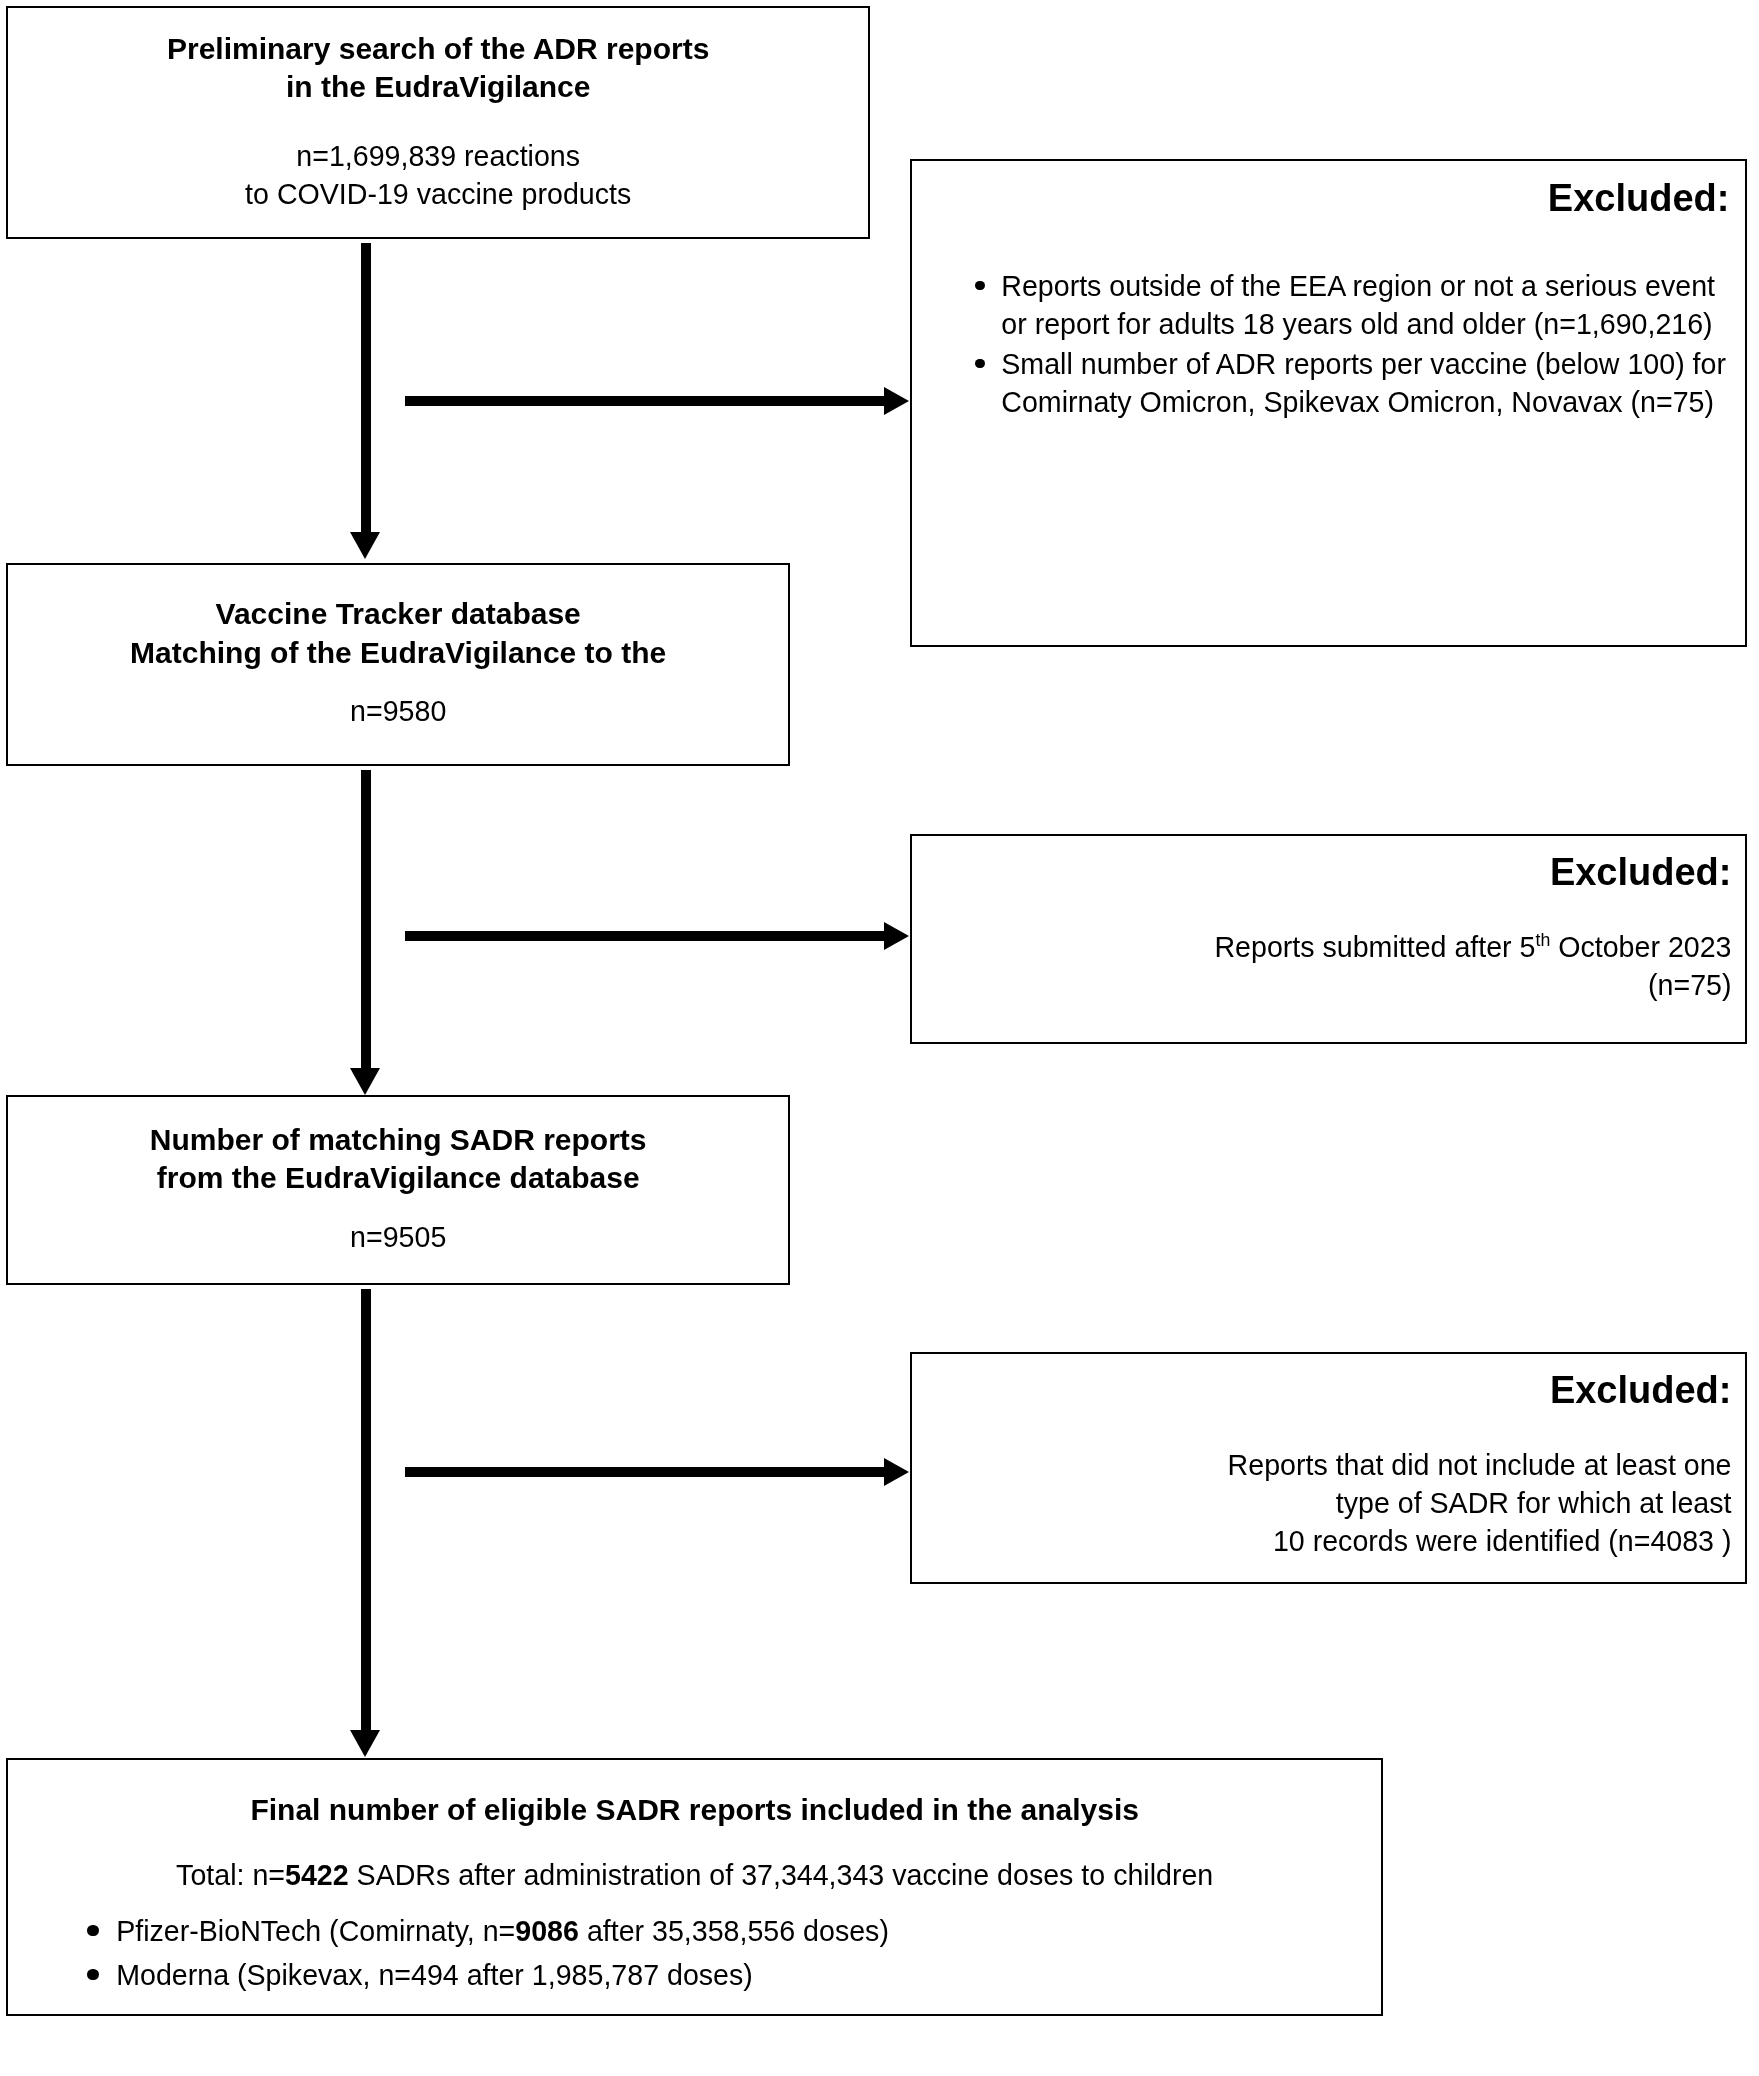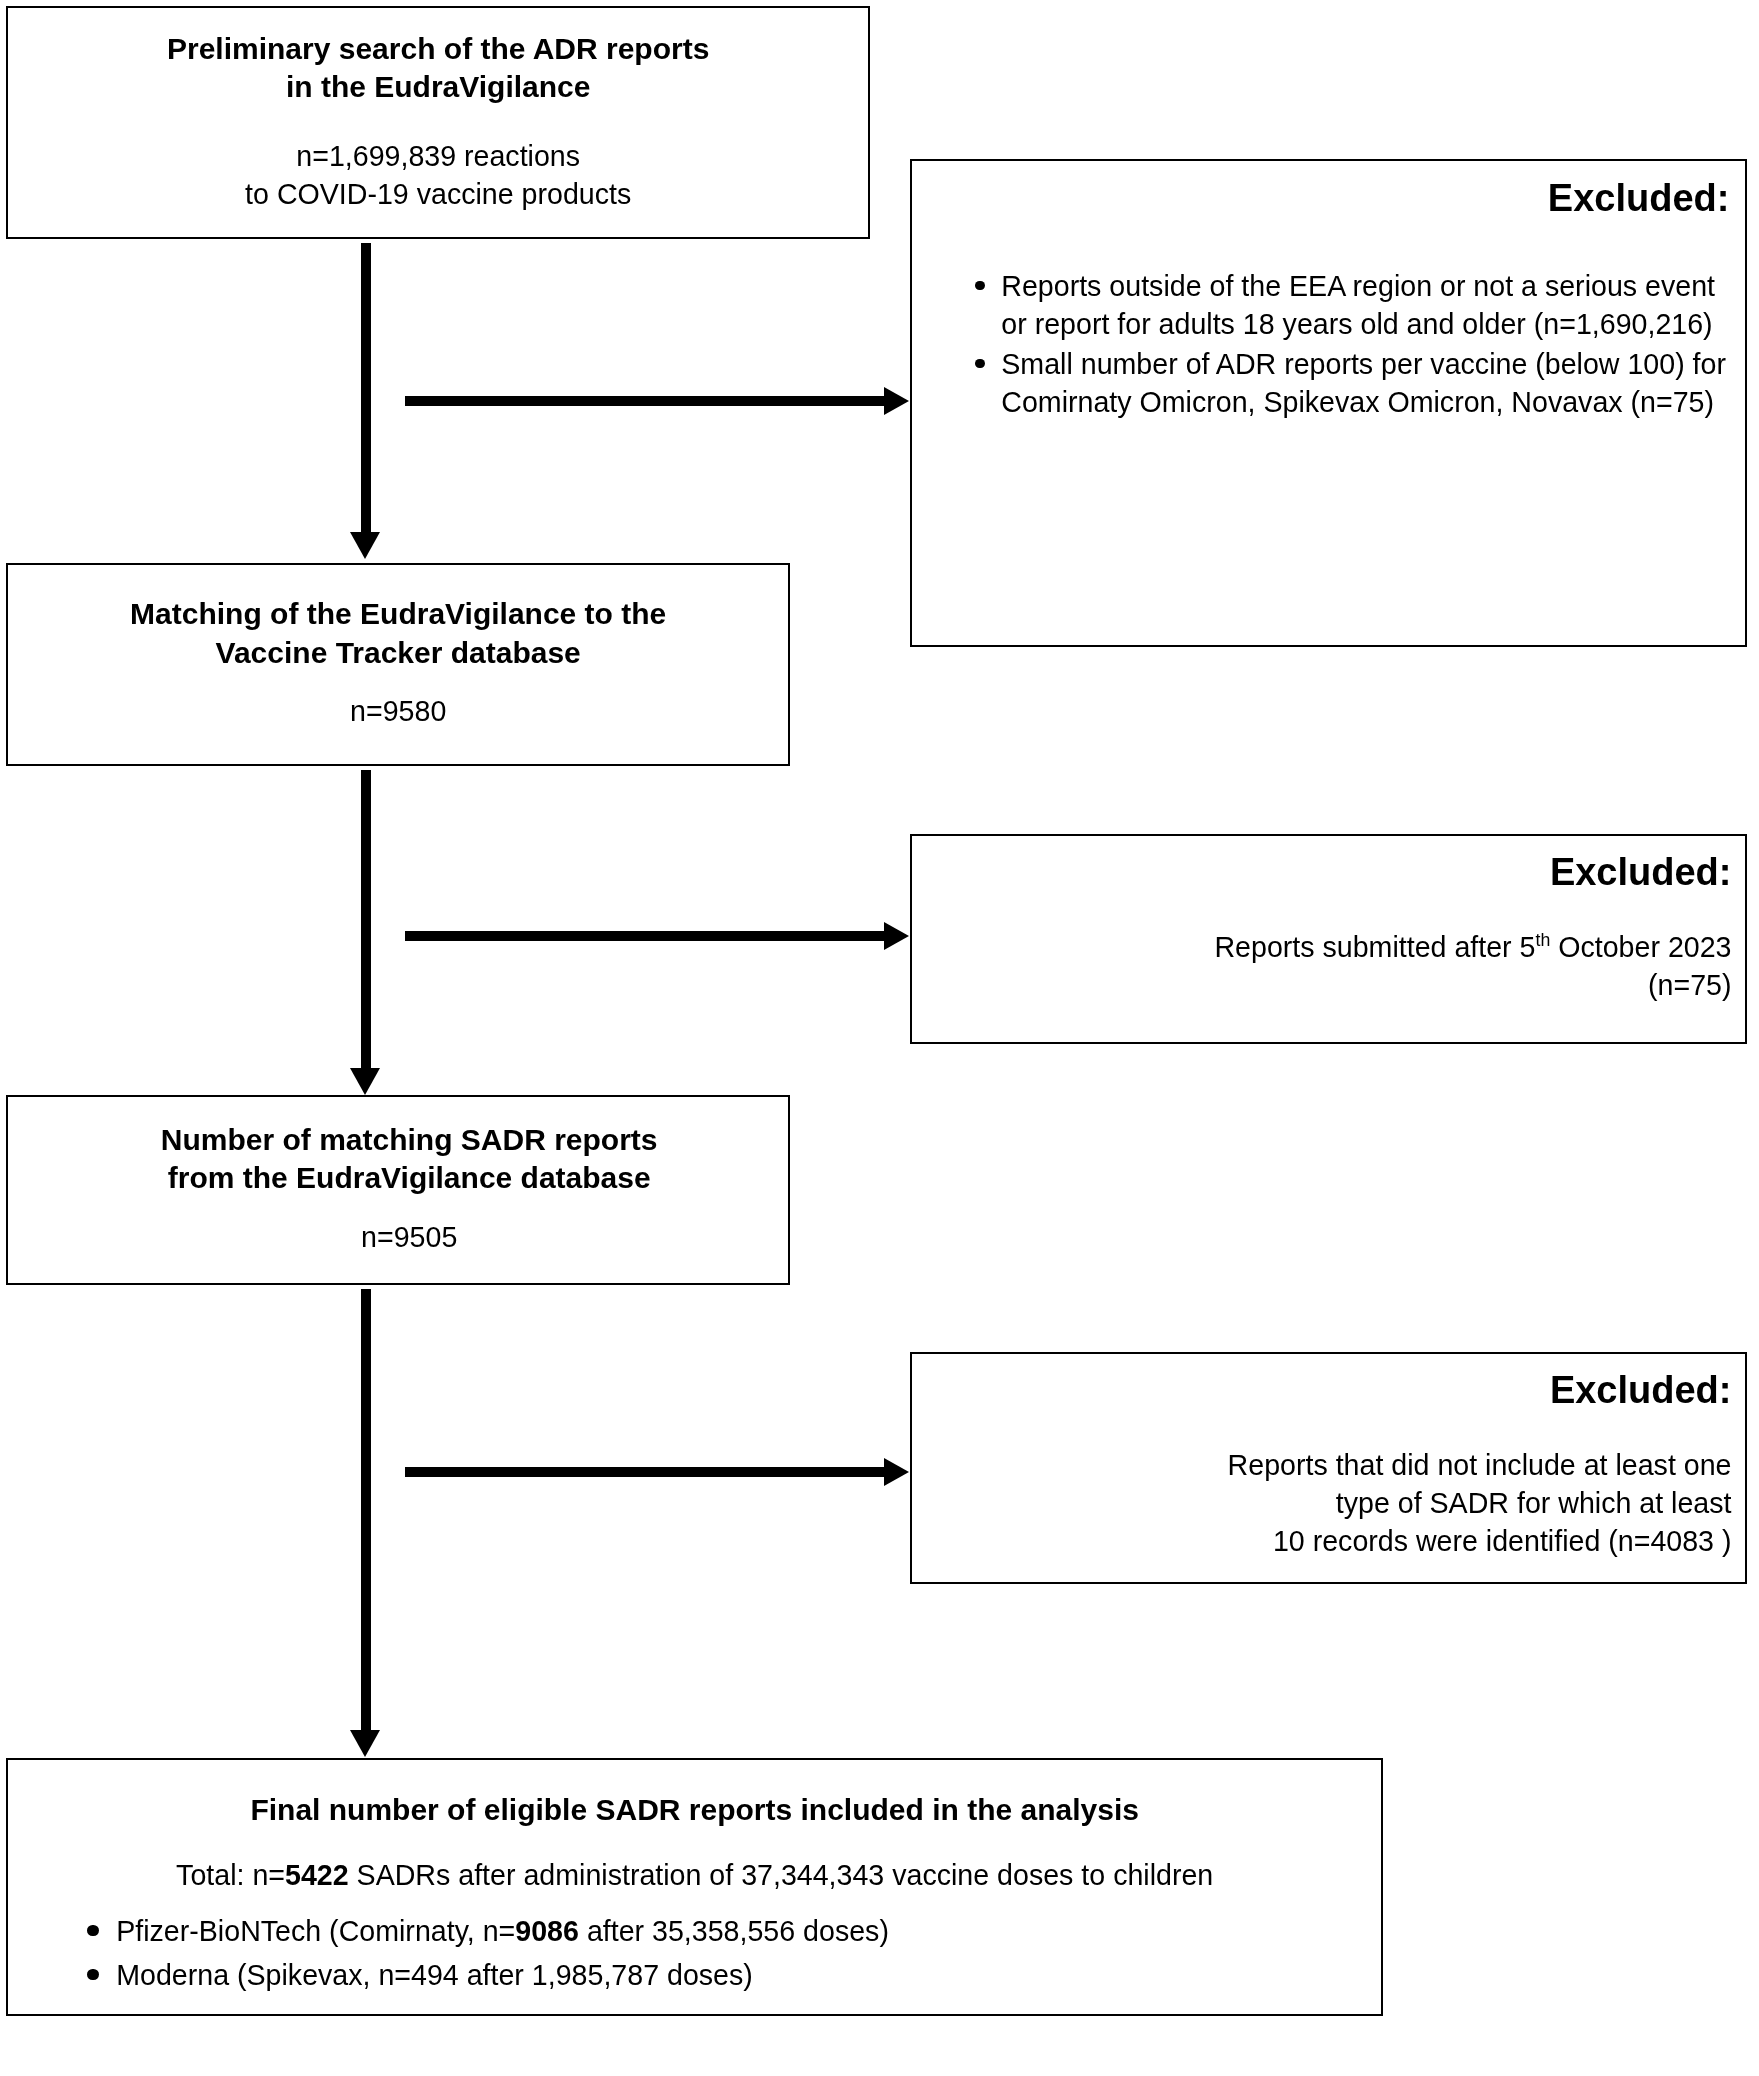--- a/index.html
+++ b/index.html
@@ -167,40 +167,40 @@
       <div class="spacer-lg"></div>
       <ul class="bullets">
         <li>Reports outside of the EEA region or not a serious event or report for adults 18 years old and older (n=1,690,216)</li>
         <li>Small number of ADR reports per vaccine (below 100) for Comirnaty Omicron, Spikevax Omicron, Novavax (n=75)</li>
       </ul>
     </div>
   </div>
 
   <div class="box" style="left:6.2px; top:563px; width:784px; height:203px;">
     <div class="box-inner" style="padding:10.4px 17.7px 13.5px 17.7px;">
+      <div class="title">Vaccine Tracker database</div>
       <div class="title">Matching of the EudraVigilance to the</div>
-      <div class="title">Vaccine Tracker database</div>
       <div class="spacer-sm"></div>
       <div class="subtitle">n=9580</div>
     </div>
   </div>
 
   <div class="box" style="left:910px; top:834px; width:837px; height:210px;">
     <div class="box-inner" style="padding:12.5px 13.5px 13.5px 15.6px; justify-content:flex-start;">
       <div class="excl-title">Excluded:</div>
       <div class="spacer-md"></div>
       <div class="body-text">
         <span>Reports submitted after 5</span><sup>th</sup><span> October 2023</span>
       </div>
       <div class="body-text">(n=75)</div>
     </div>
   </div>
 
   <div class="box" style="left:6.2px; top:1095px; width:784px; height:190px;">
-    <div class="box-inner" style="padding:9.3px 17.7px 12.5px 17.7px;margin-left:11px;">
+    <div class="box-inner" style="padding:9.3px 17.7px 12.5px 17.7px;">
       <div class="title">Number of matching SADR reports</div>
       <div class="title">from the EudraVigilance database</div>
       <div class="spacer-sm"></div>
       <div class="subtitle">n=9505</div>
     </div>
   </div>
 
   <div class="box" style="left:910px; top:1352px; width:837px; height:232px;">
     <div class="box-inner" style="padding:12.5px 13.5px 13.5px 15.6px; justify-content:flex-start;">
       <div class="excl-title">Excluded:</div>

